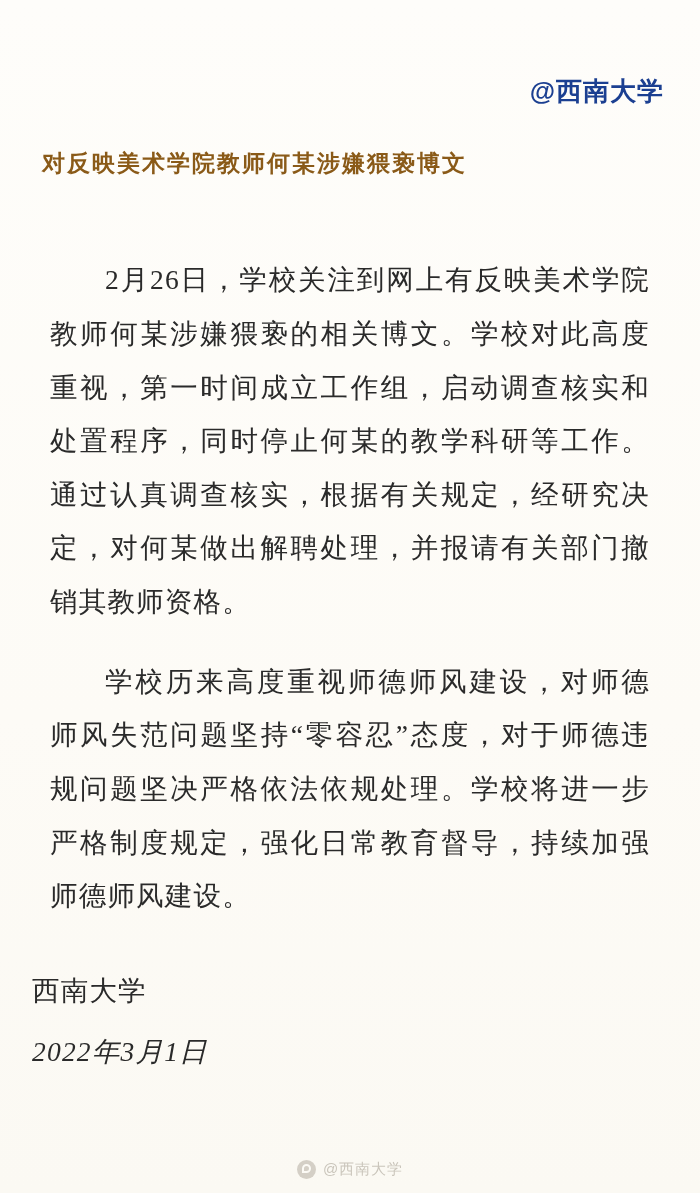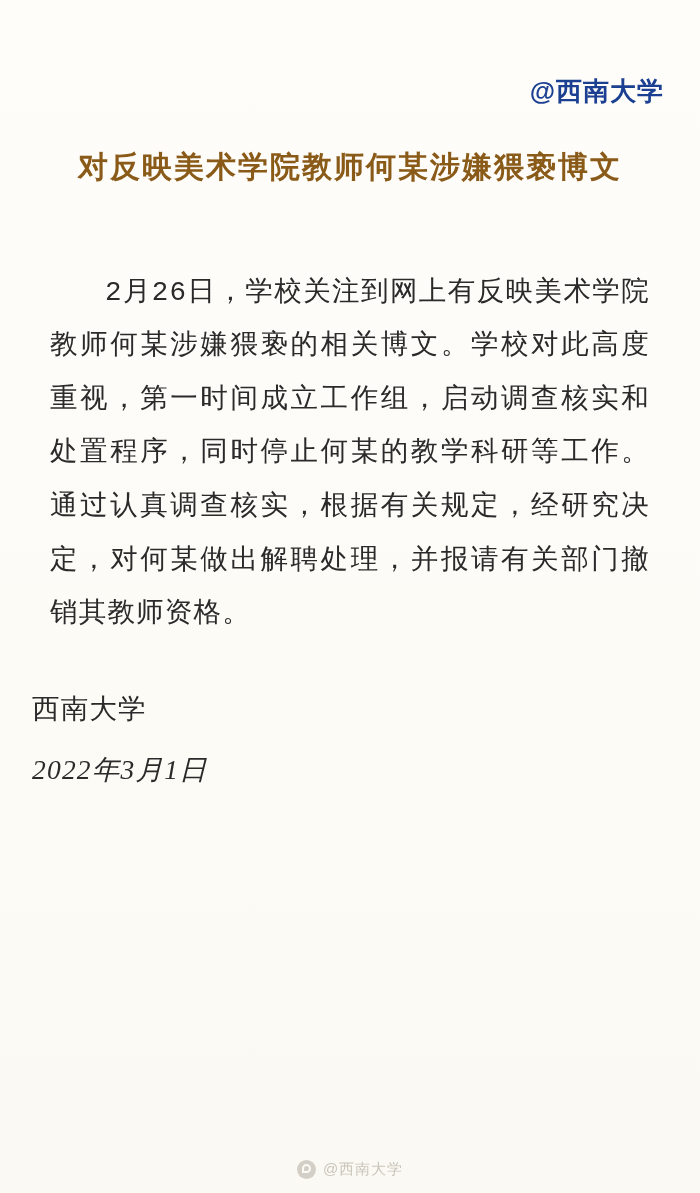--- a/index.html
+++ b/index.html
@@ -30,41 +30,39 @@
   }
   .handle {
     font-family: "Liberation Sans", sans-serif;
     font-size: 26px;
     font-weight: bold;
     color: #1b3f91;
     letter-spacing: 1px;
   }
   .title {
     margin-top: 34px;
-    text-align: center;
     color: #8a5a18;
-    font-family: Liberation Mono, monospace;
+    font-family: Liberation Sans, sans-serif;
     font-weight: bold;
-    font-size: 30px;
+    font-size: 23px;
     line-height: 1.75;
     letter-spacing: 2px;
     padding: 0 10px;
   }
   .title .line2 {
     display: block;
   }
   .body {
     margin-top: 70px;
     color: #2a2a2a;
     font-size: 27.5px;
     line-height: 1.95;
     letter-spacing: 1.2px;
     text-align: justify;
     padding: 0 18px;
-    font-family: Liberation Mono, monospace;
   }
   .body p {
     margin: 0 0 26px 0;
     text-indent: 2em;
   }
   .sign {
     margin-top: 40px;
     padding-right: 26px;
     color: #2a2a2a;
     font-size: 27.5px;
@@ -121,20 +119,21 @@
   <div class="handle-row">
     <span class="handle">@西南大学</span>
   </div>
 
   <h1 class="title">
     <span class="line1">对反映美术学院教师何某涉嫌猥亵博文</span>
   </h1>
 
   <div class="body">
     <p>2月26日，学校关注到网上有反映美术学院教师何某涉嫌猥亵的相关博文。学校对此高度重视，第一时间成立工作组，启动调查核实和处置程序，同时停止何某的教学科研等工作。通过认真调查核实，根据有关规定，经研究决定，对何某做出解聘处理，并报请有关部门撤销其教师资格。</p>
+    <p>学校历来高度重视师德师风建设，对师德师风失范问题坚持“零容忍”态度，对于师德违规问题坚决严格依法依规处理。学校将进一步严格制度规定，强化日常教育督导，持续加强师德师风建设。</p>
   </div>
 
   <div class="sign">
     <div>西南大学</div>
     <span class="date">2022年3月1日</span>
   </div>
 
   <div class="footer">
     <span class="wm-icon"></span>
     <span class="wm-text">@西南大学</span>

